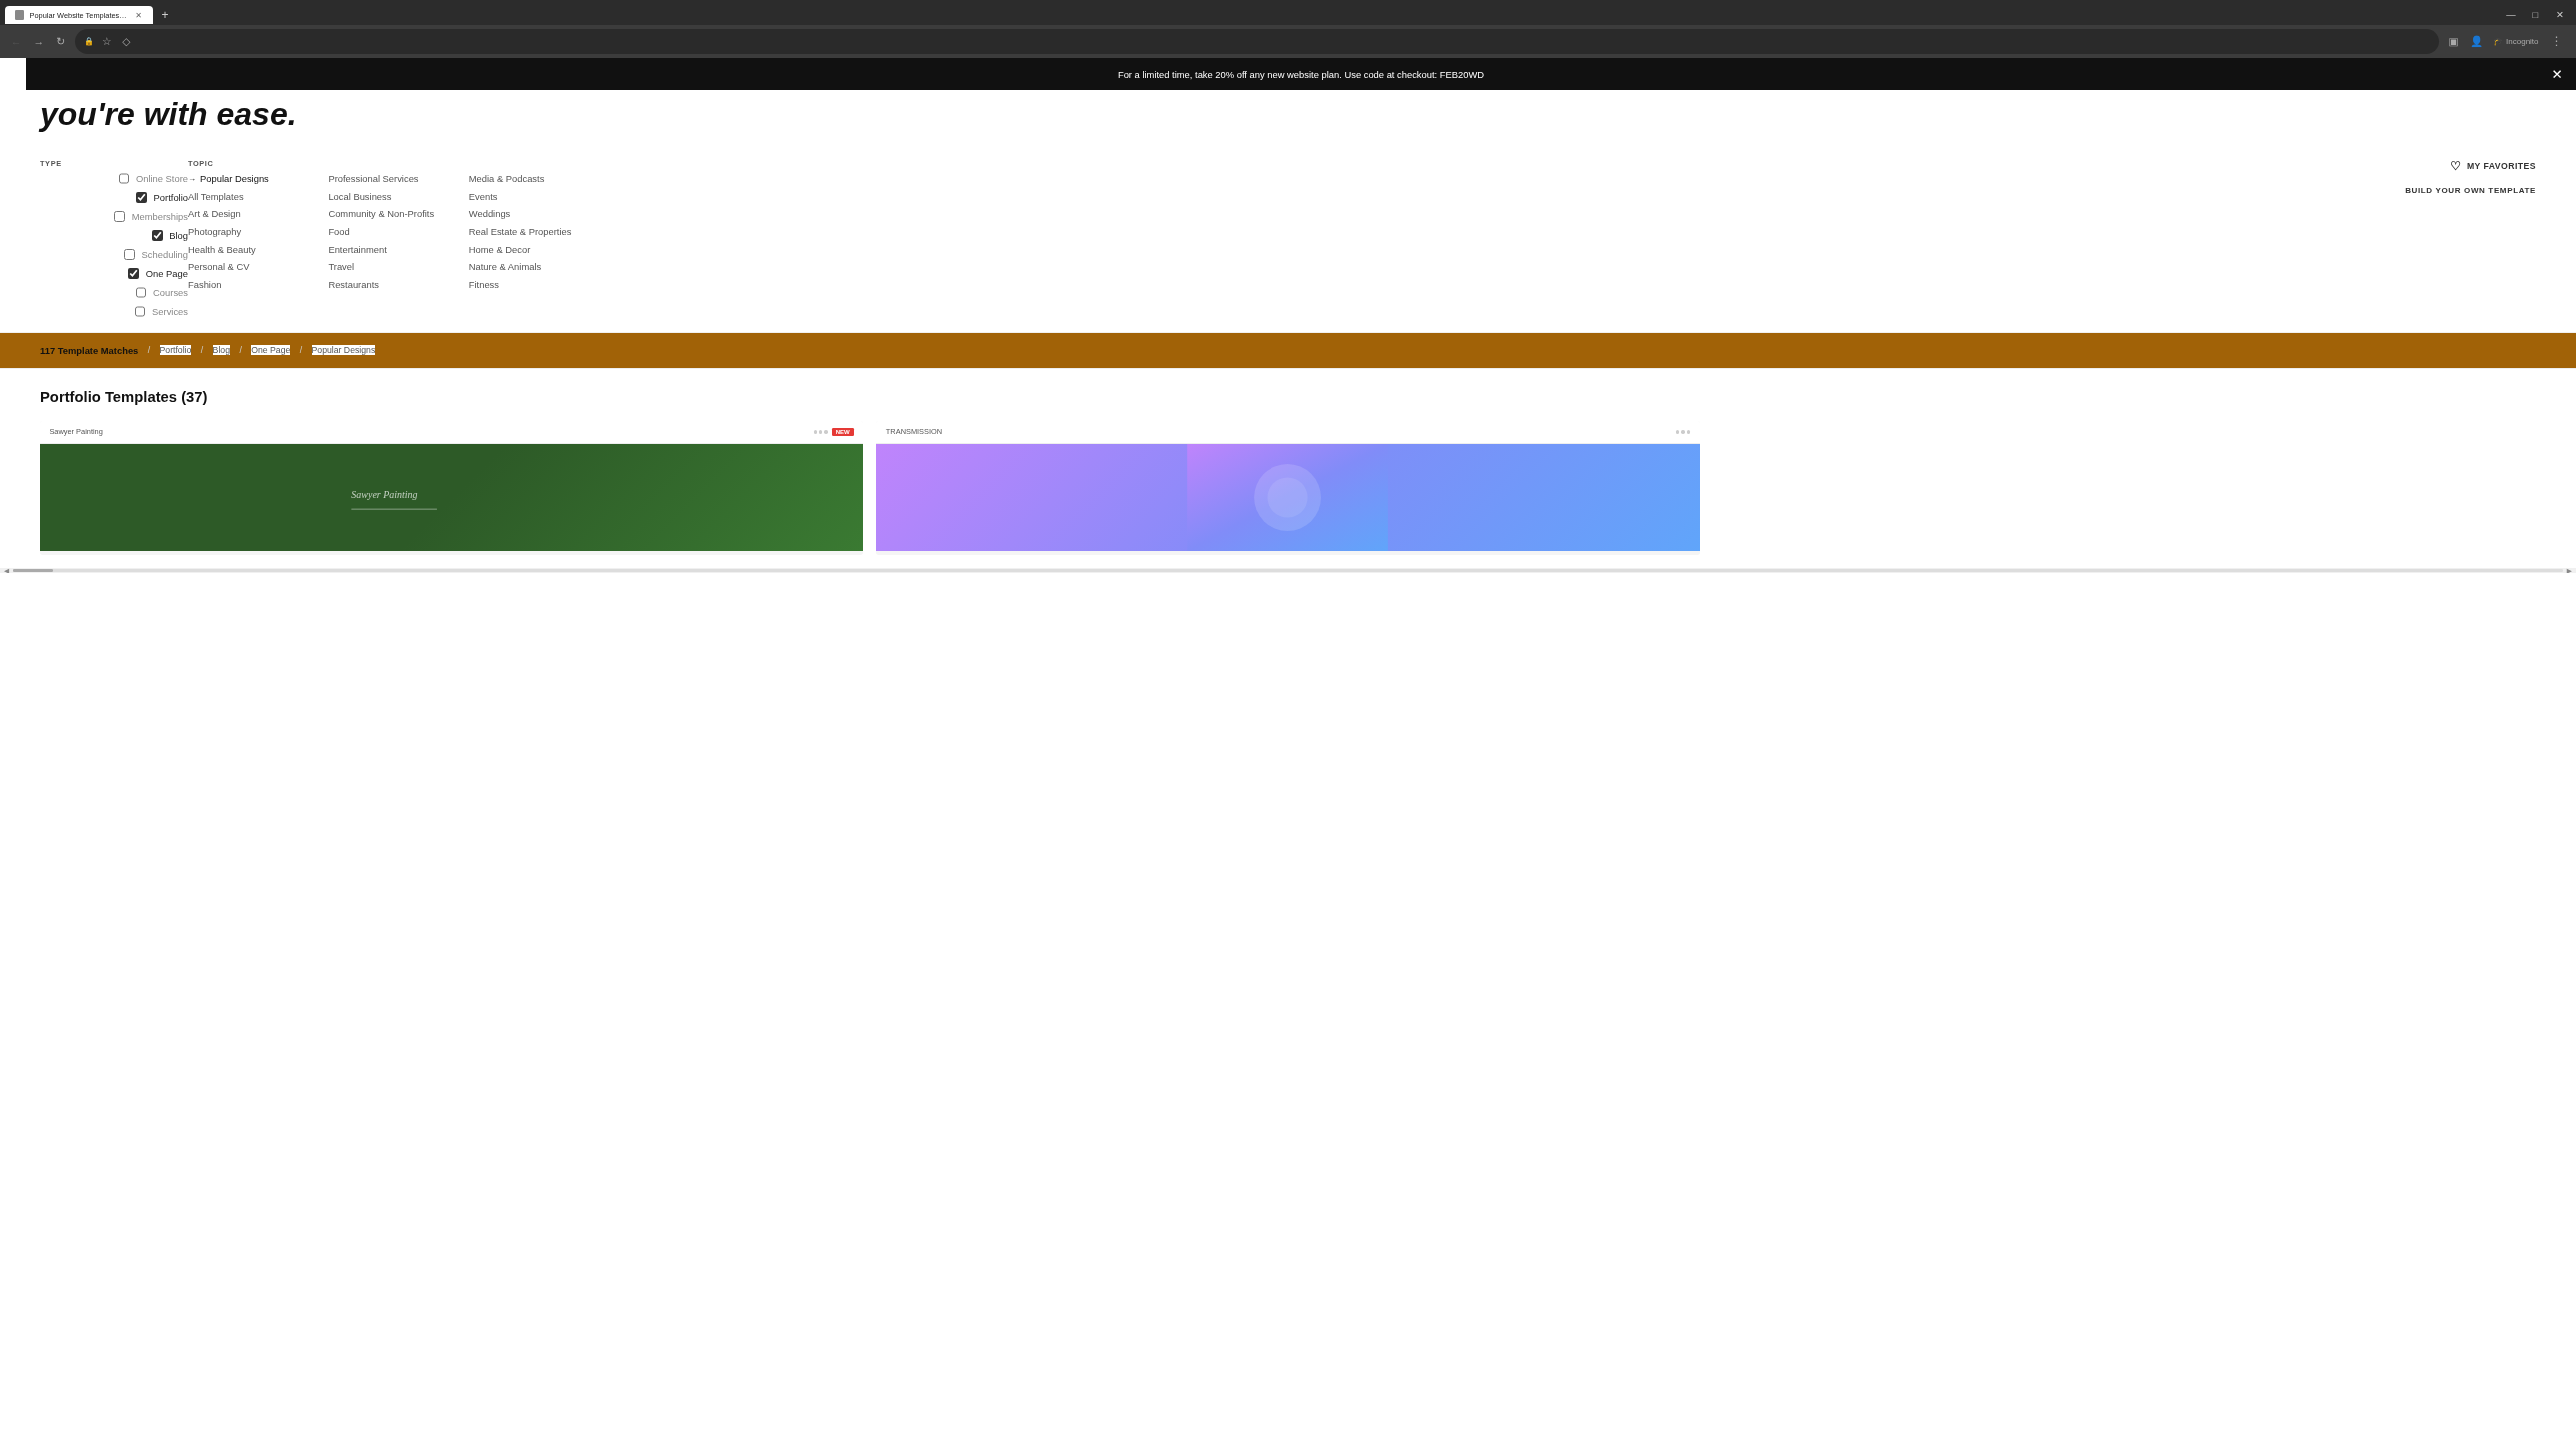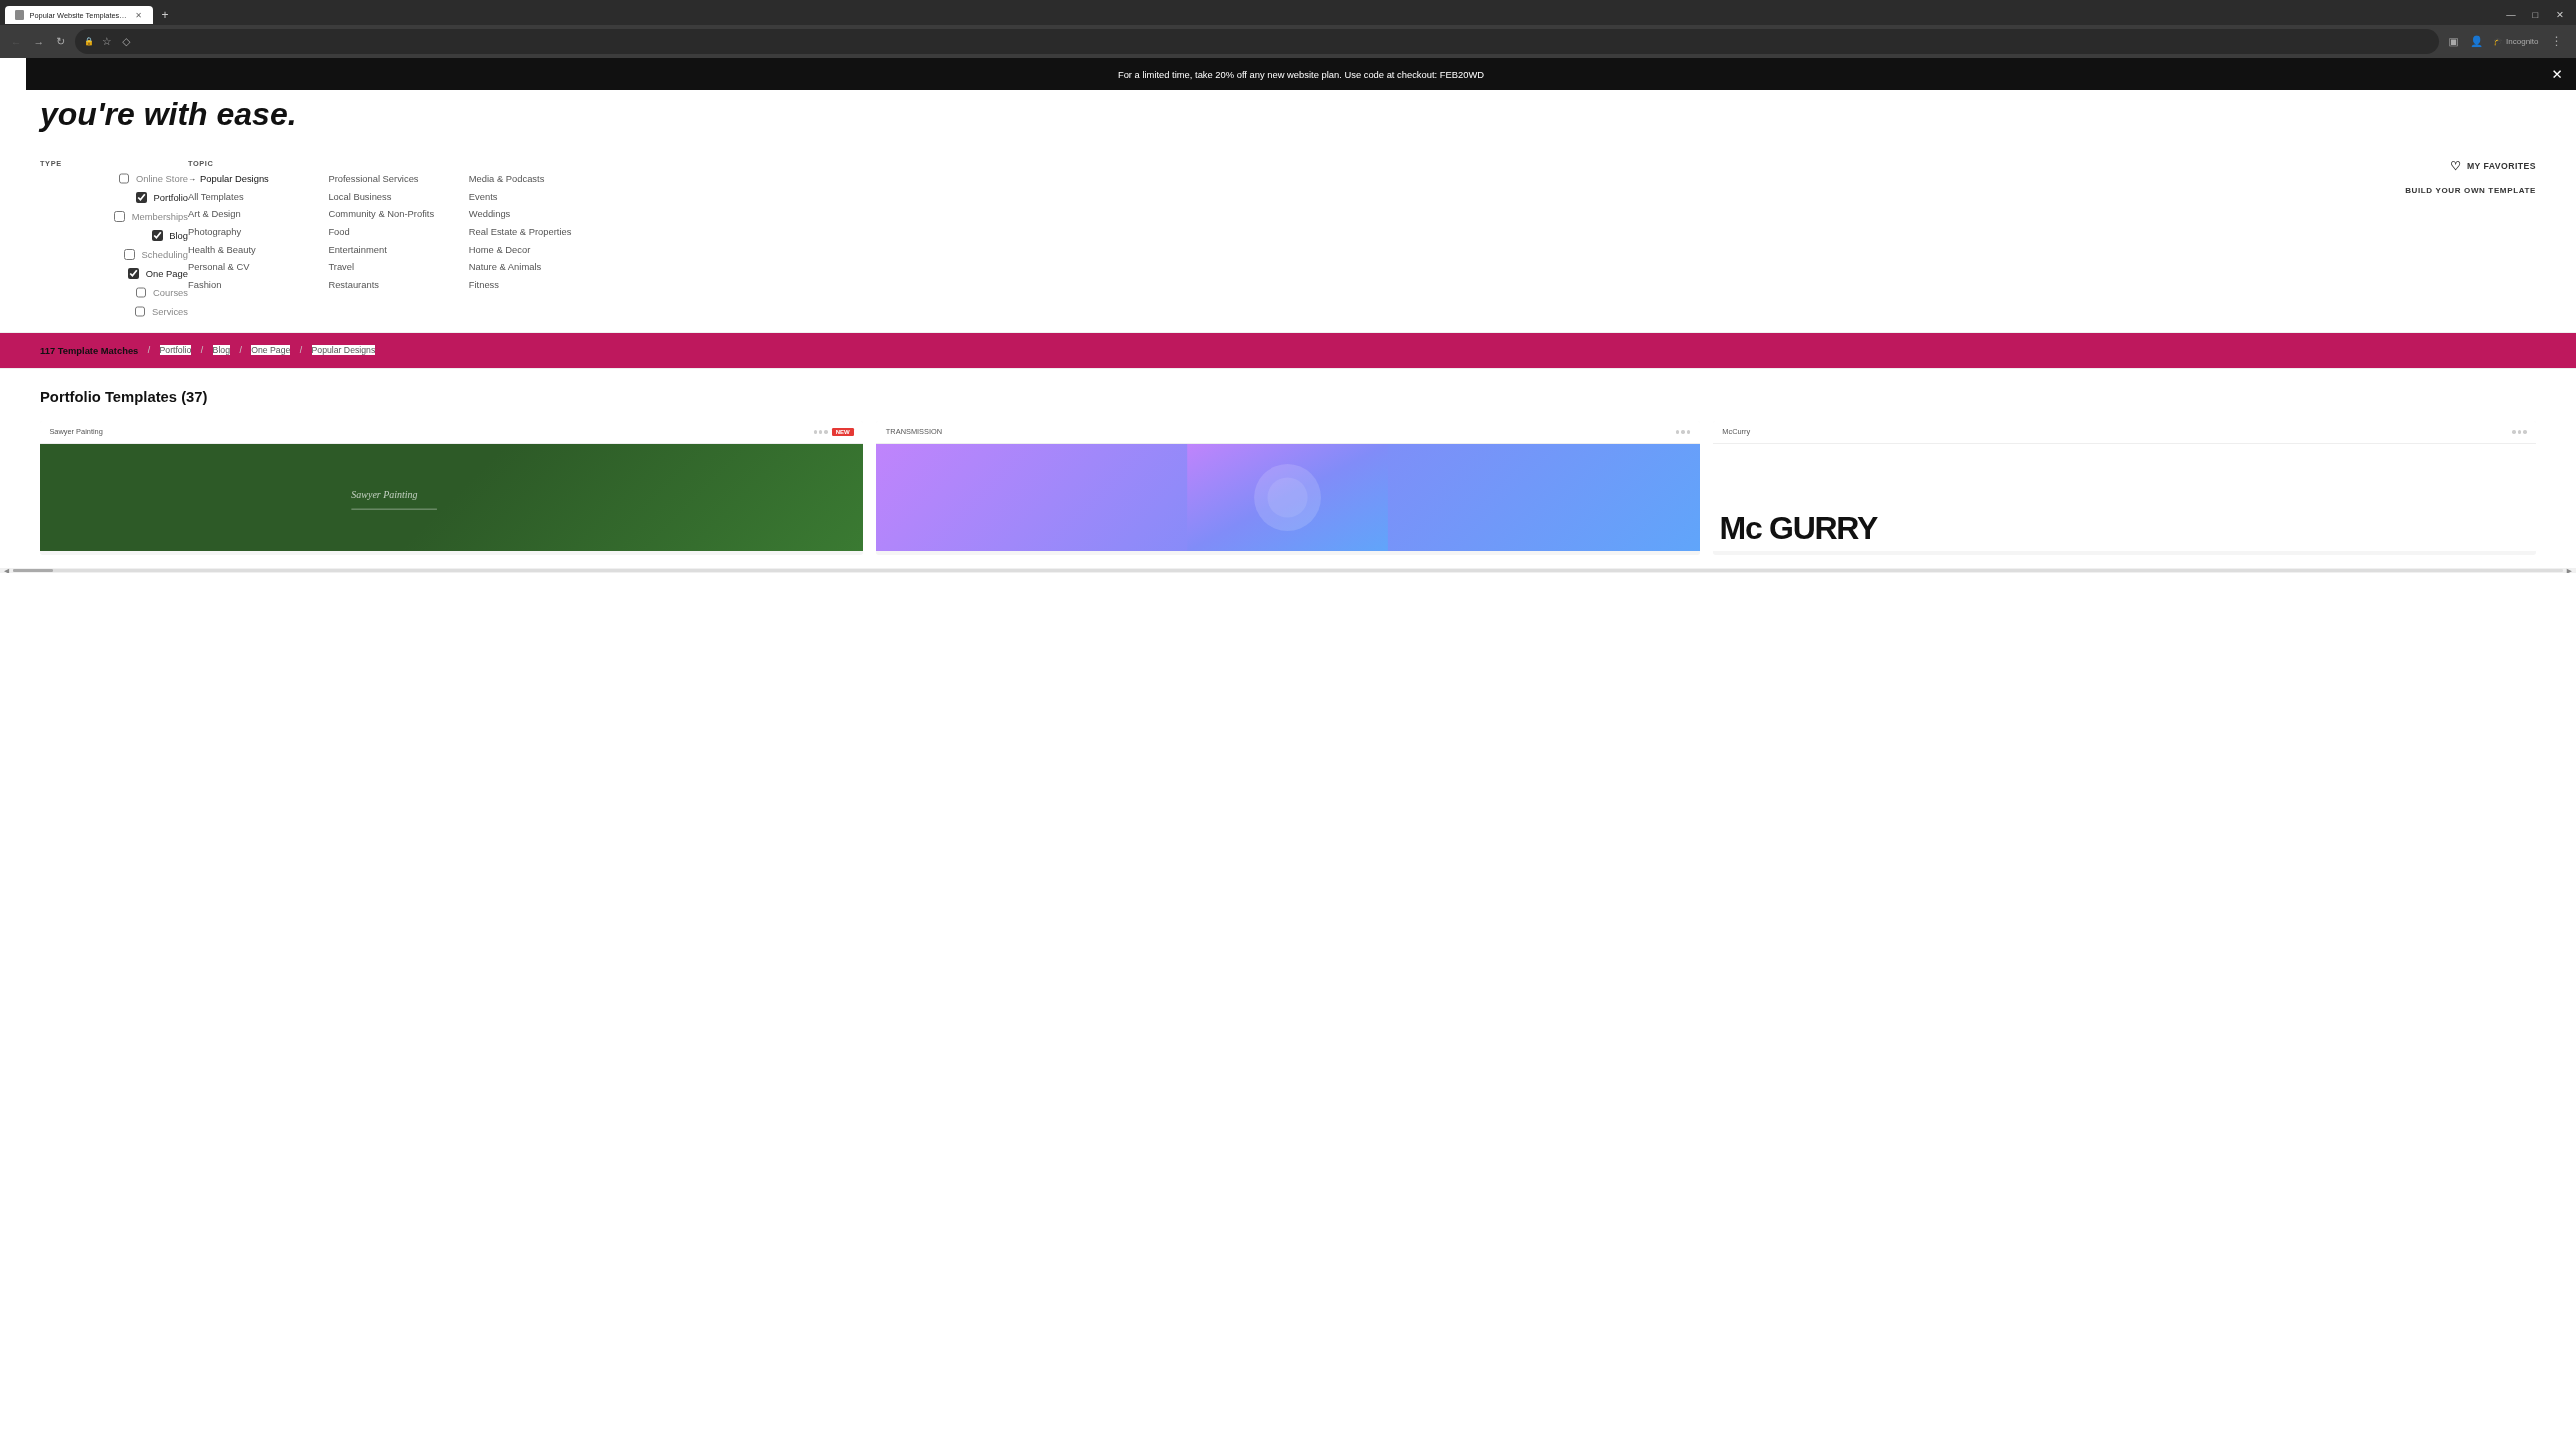--- a/index.html
+++ b/index.html
@@ -286,21 +286,21 @@
       text-decoration: none;
       text-transform: uppercase;
       cursor: pointer;
       background: none;
       border: none;
       text-align: right;
     }
 
     
     .results-bar {
-      background: #be185d;
+      background: #a16207;
       padding: 12px 40px;
       display: flex;
       align-items: center;
       gap: 9.4px;
       border-bottom: 0.7px solid #eee;
     }
     .results-count {
       font-size: 9.4px;
       font-weight: 600;
       color: #111;
@@ -640,35 +640,20 @@
               <stop offset="100%" style="stop-color:#60a5fa"></stop>
             </linearGradient>
           </defs>
           <rect width="300" height="160" fill="url(#grad2)"></rect>
           <circle cx="150" cy="80" r="50" fill="rgba(255,255,255,0.15)"></circle>
           <circle cx="150" cy="80" r="30" fill="rgba(255,255,255,0.1)"></circle>
         </svg>
       </div>
     </div>
 
-    <div class="template-card">
-      <div class="template-card-header">
-        <span class="template-name">McCurry</span>
-        <div class="template-card-actions">
-          <div class="template-dots">
-            <div class="dot"></div>
-            <div class="dot"></div>
-            <div class="dot"></div>
-          </div>
-        </div>
-      </div>
-      <div class="card-preview-3">
-        <span class="card3-text">Mc GURRY</span>
-      </div>
-    </div>
 
   </div>
 </div>
 
 <div class="scrollbar-area">
   <div class="scrollbar-arrow">◀</div>
   <div class="scrollbar-track">
     <div class="scrollbar-thumb"></div>
   </div>
   <div class="scrollbar-arrow">▶</div>

